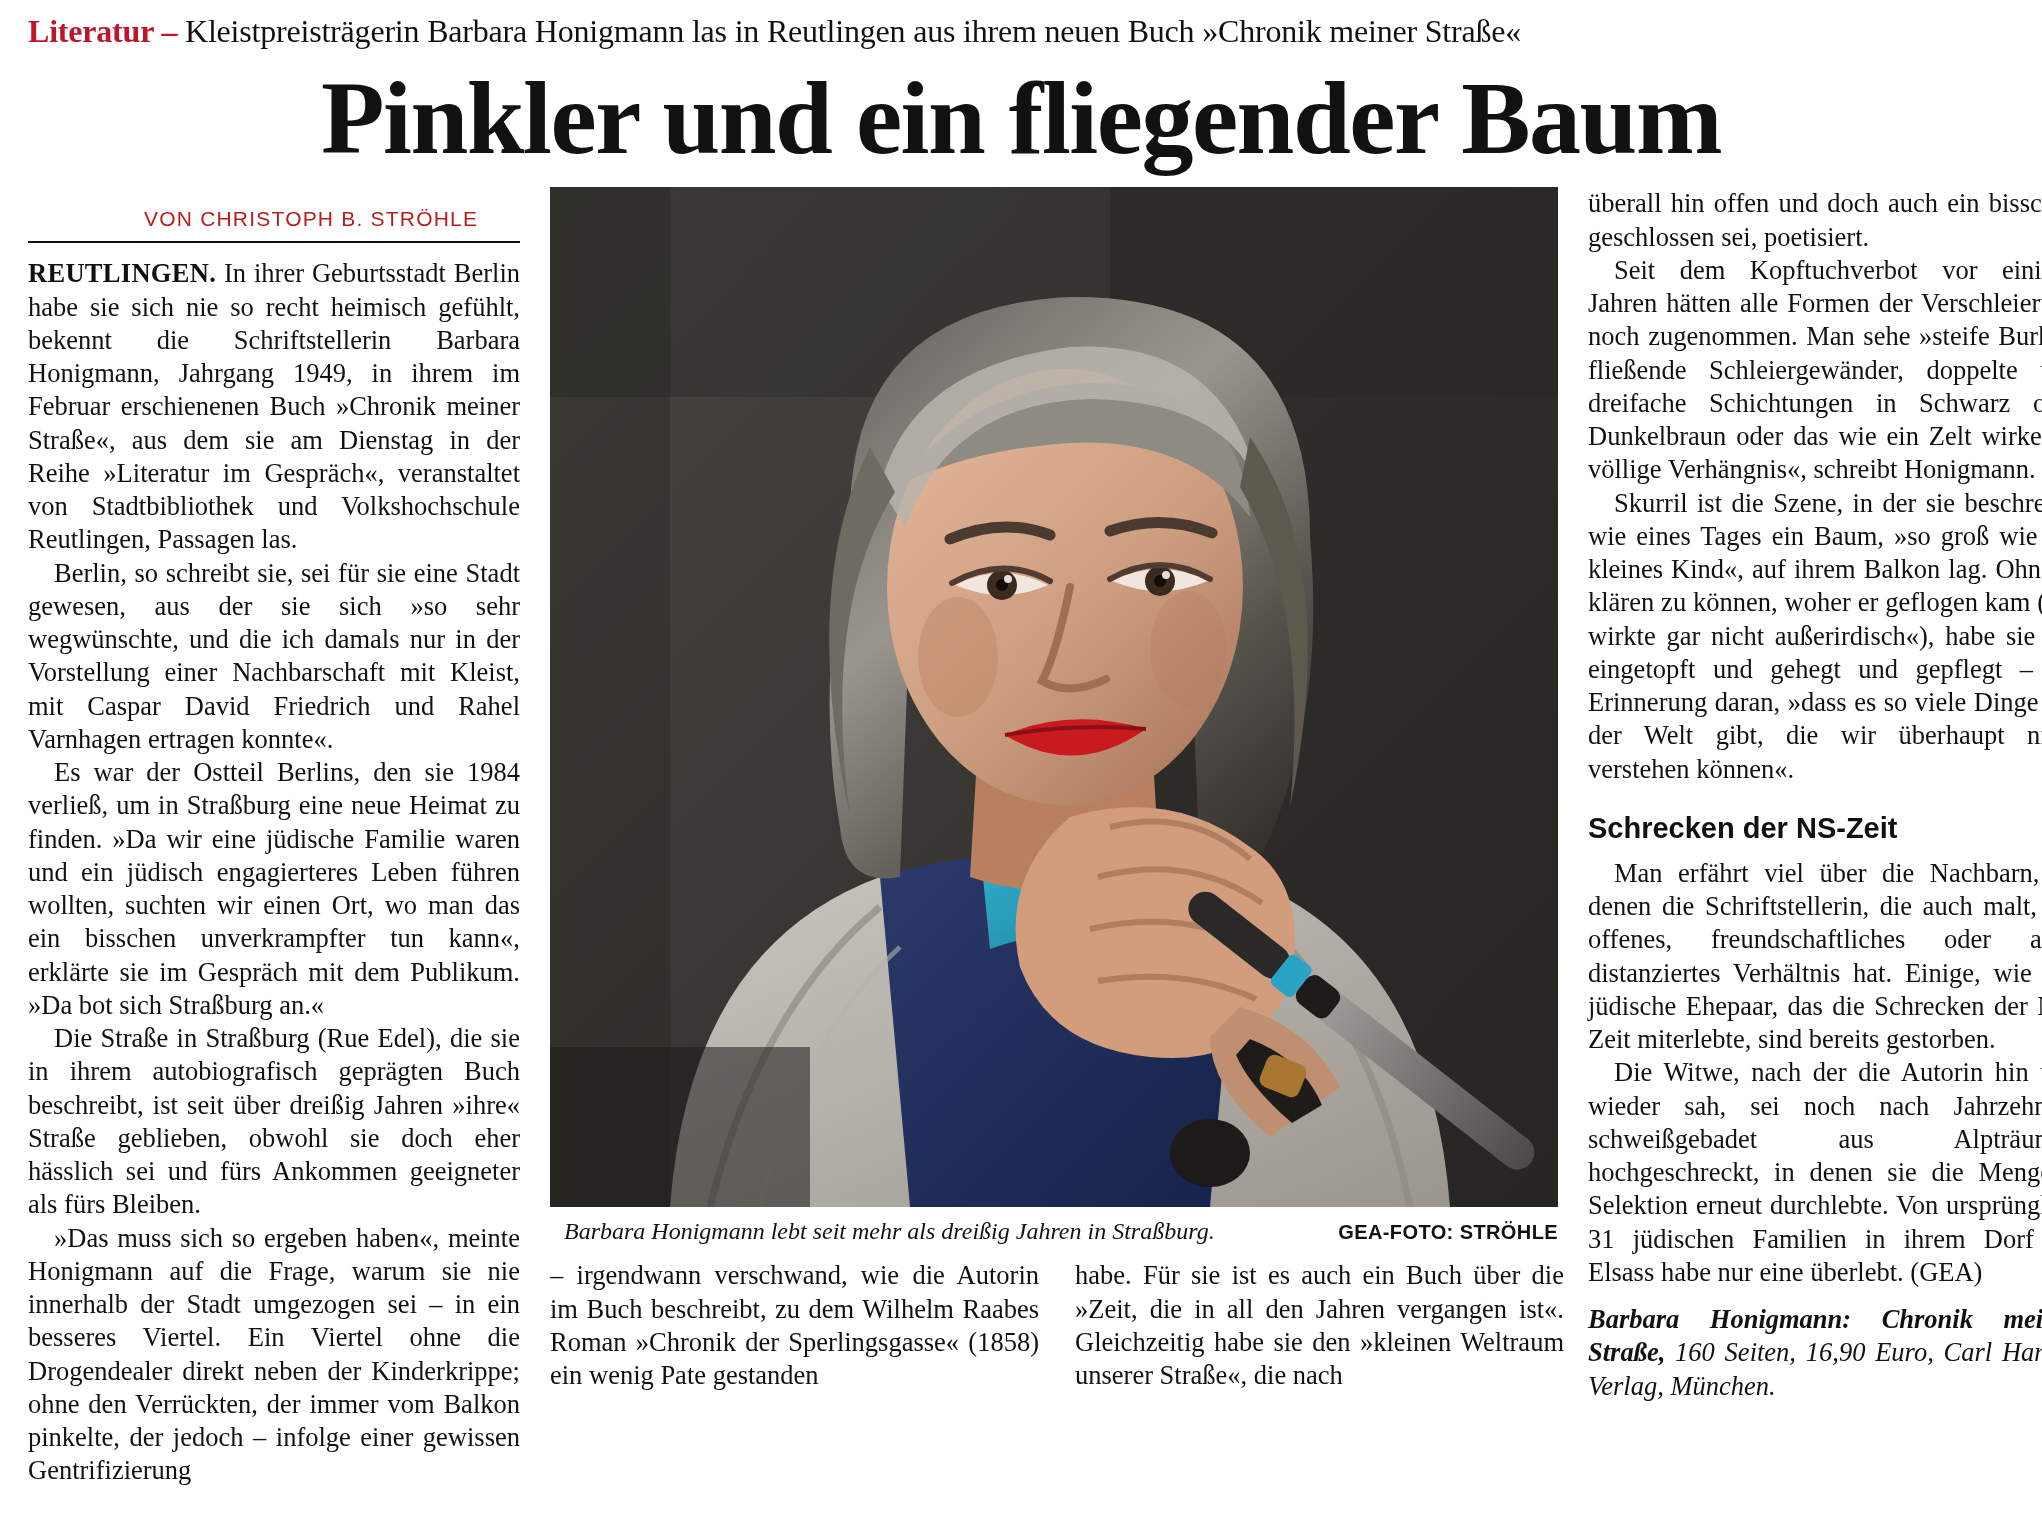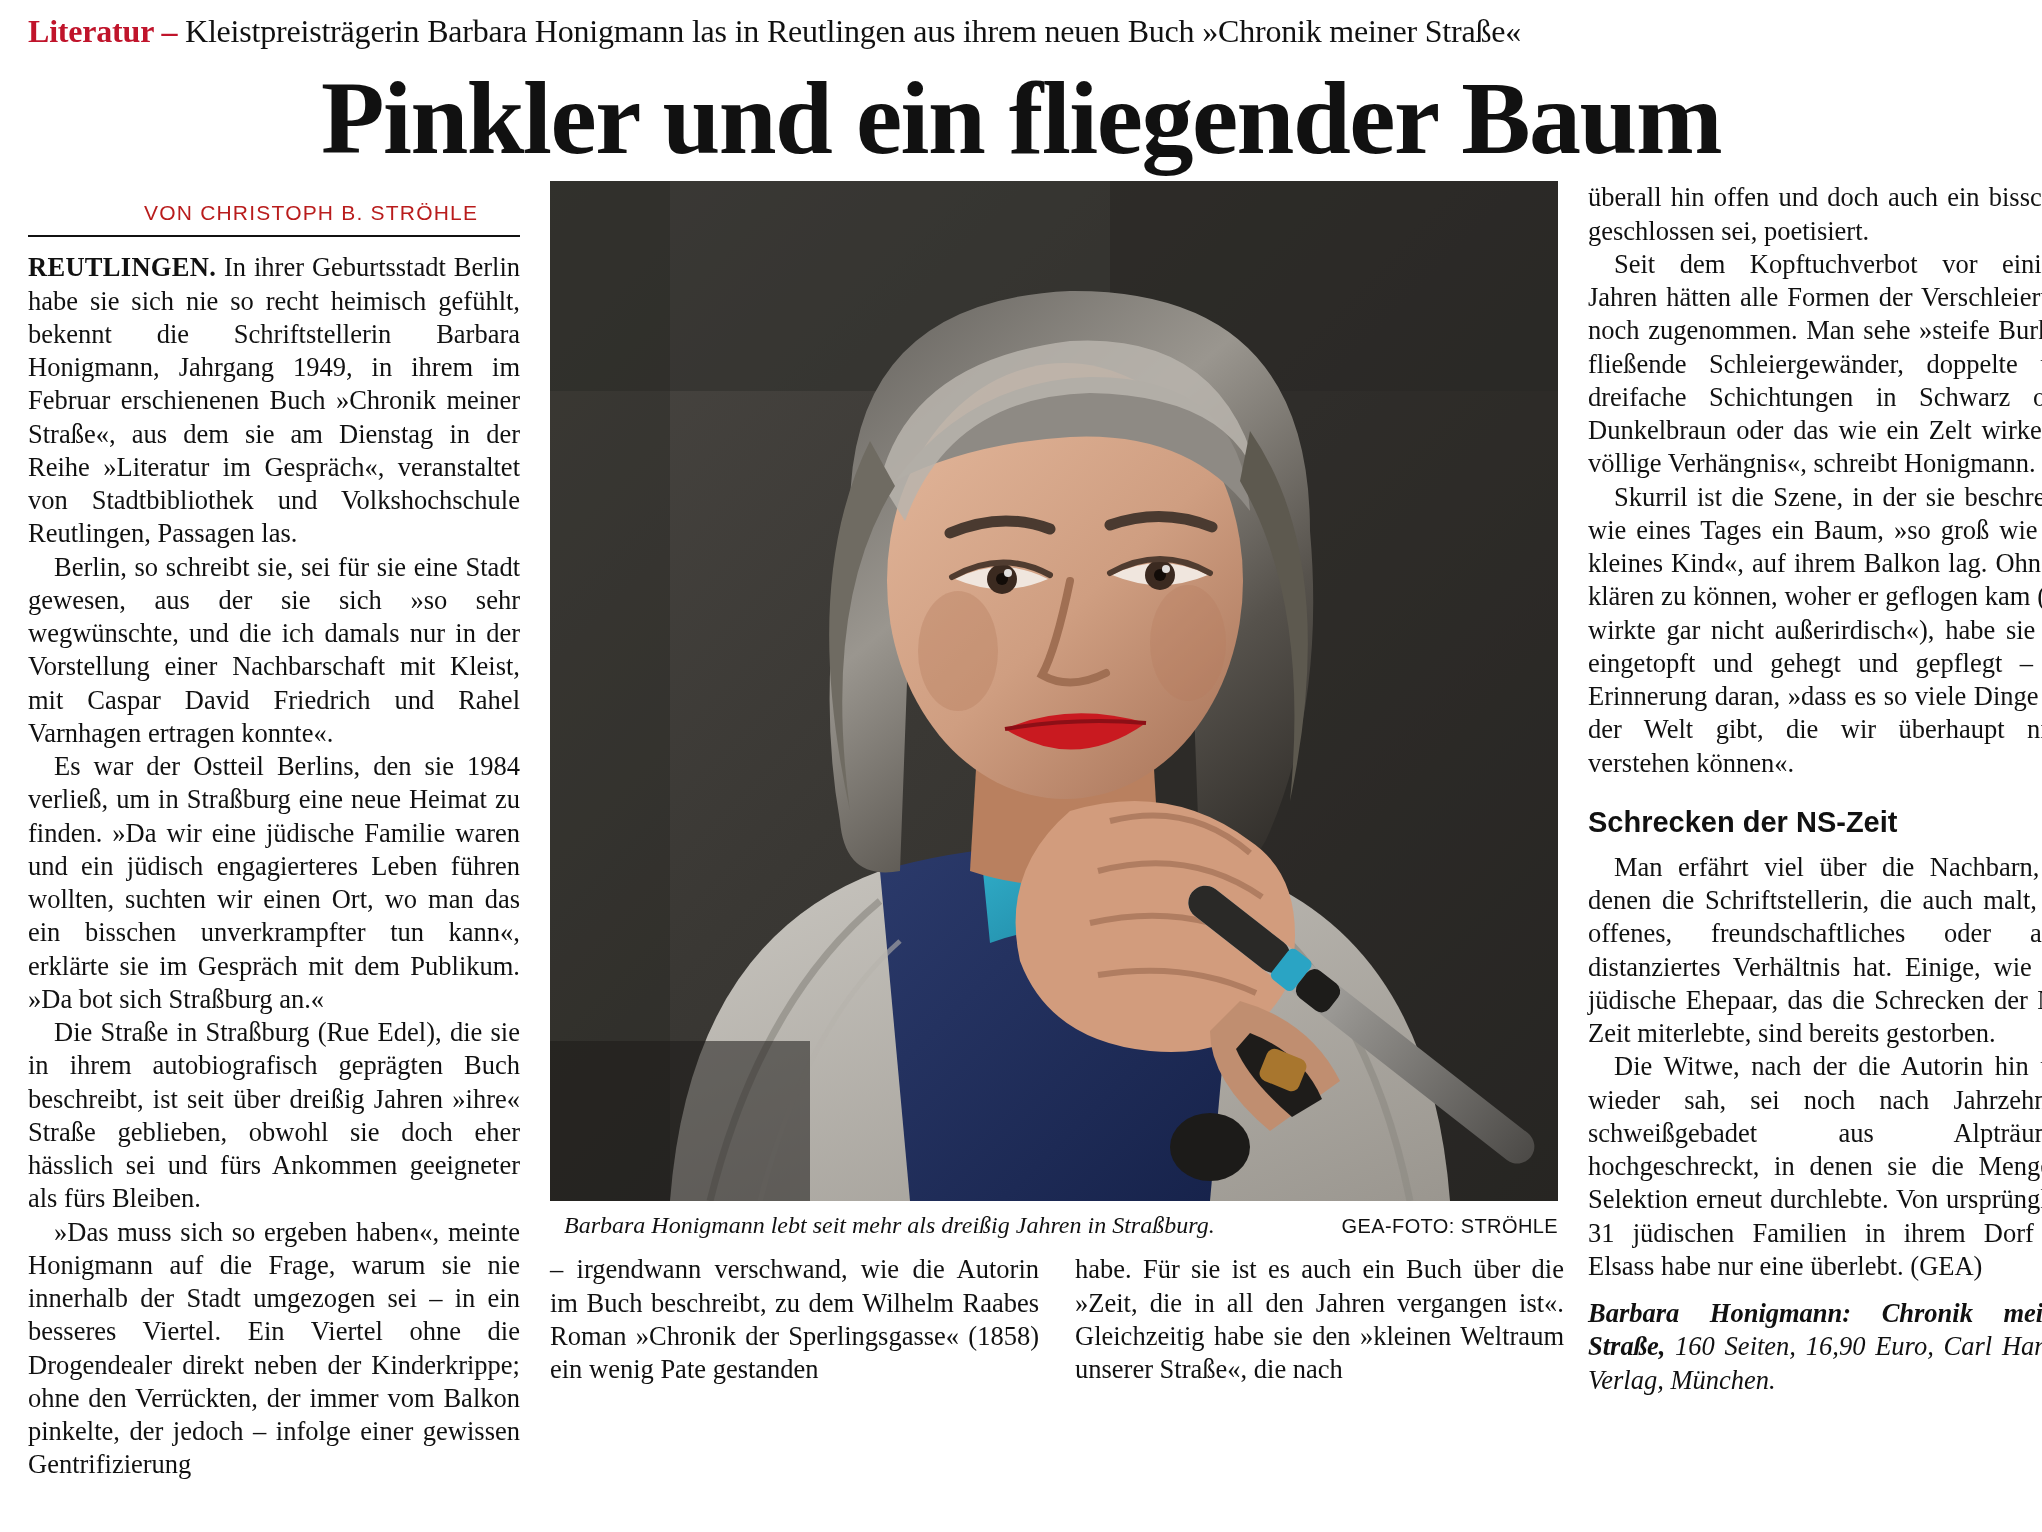--- a/index.html
+++ b/index.html
@@ -46,21 +46,21 @@
 
   
   .headline {
     text-align: center;
     font-family: "Liberation Serif", serif;
     font-weight: bold;
     font-size: 104px;
     line-height: 1.02;
     letter-spacing: -1.5px;
     margin-top: 16px;
-    margin-bottom: 10px;
+    margin-bottom: 16px;
   }
 
   
   .columns {
     position: relative;
     display: flex;
     gap: 30px;
     align-items: flex-start;
   }
   .col {
@@ -129,21 +129,21 @@
     margin-left: 14px;
   }
   .caption {
     font-family: "Liberation Serif", serif;
     font-style: italic;
     font-size: 24px;
     color: #111;
   }
   .credit {
     font-family: "Liberation Sans", sans-serif;
-    font-weight: normal;
+    font-weight: bold;
     font-size: 20px;
     letter-spacing: 0.4px;
     white-space: nowrap;
   }
 
   
   .subcols {
     display: flex;
     gap: 36px;
   }

